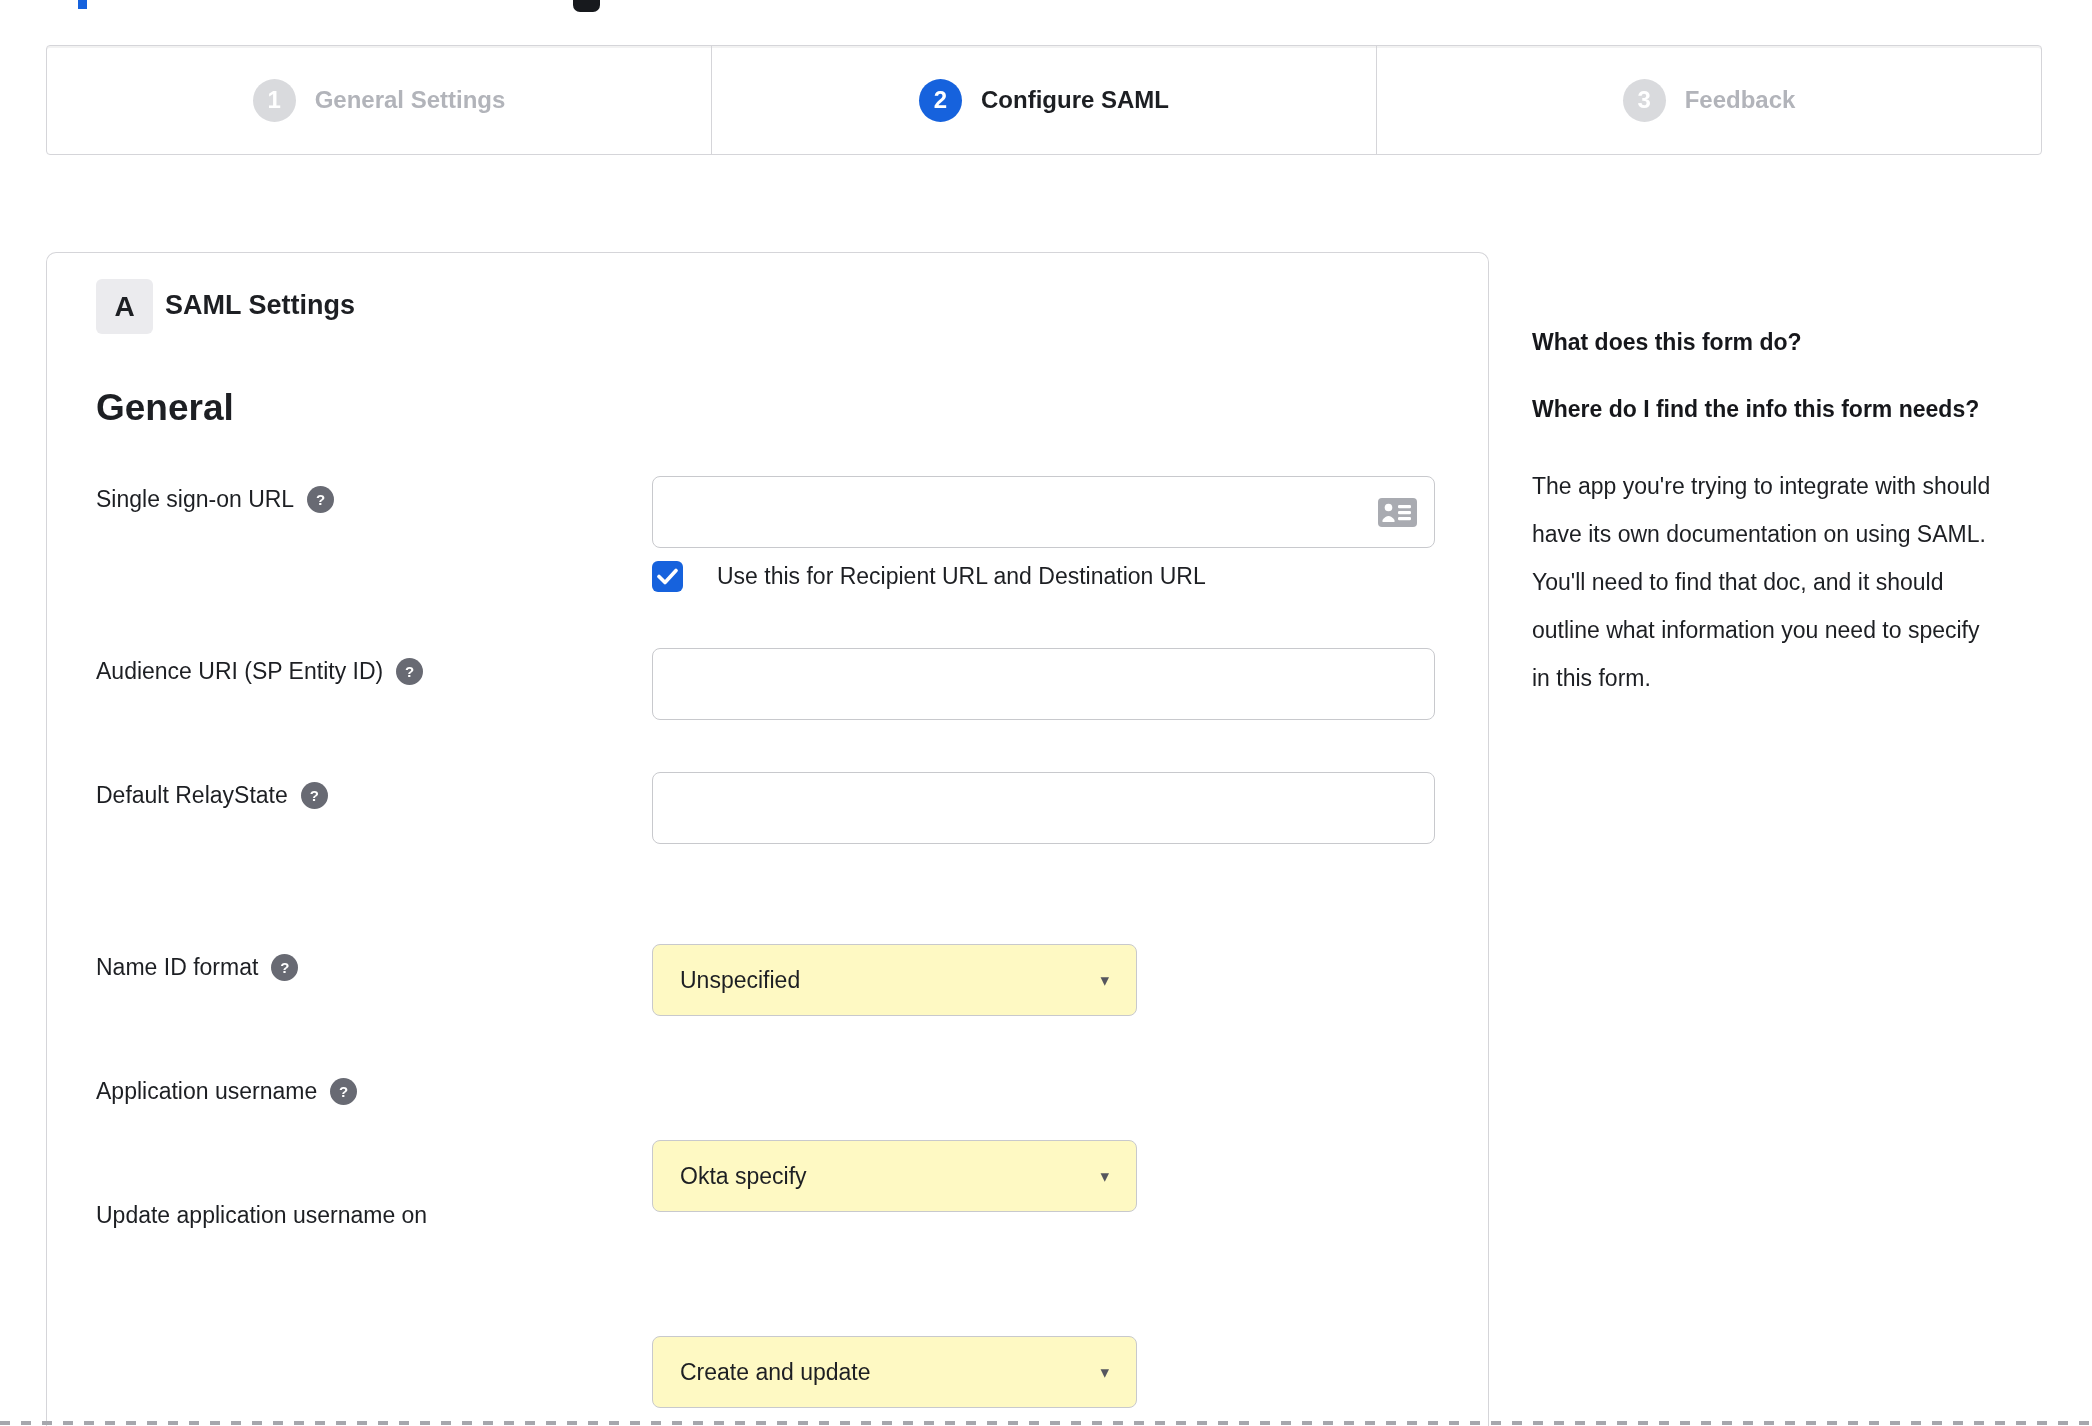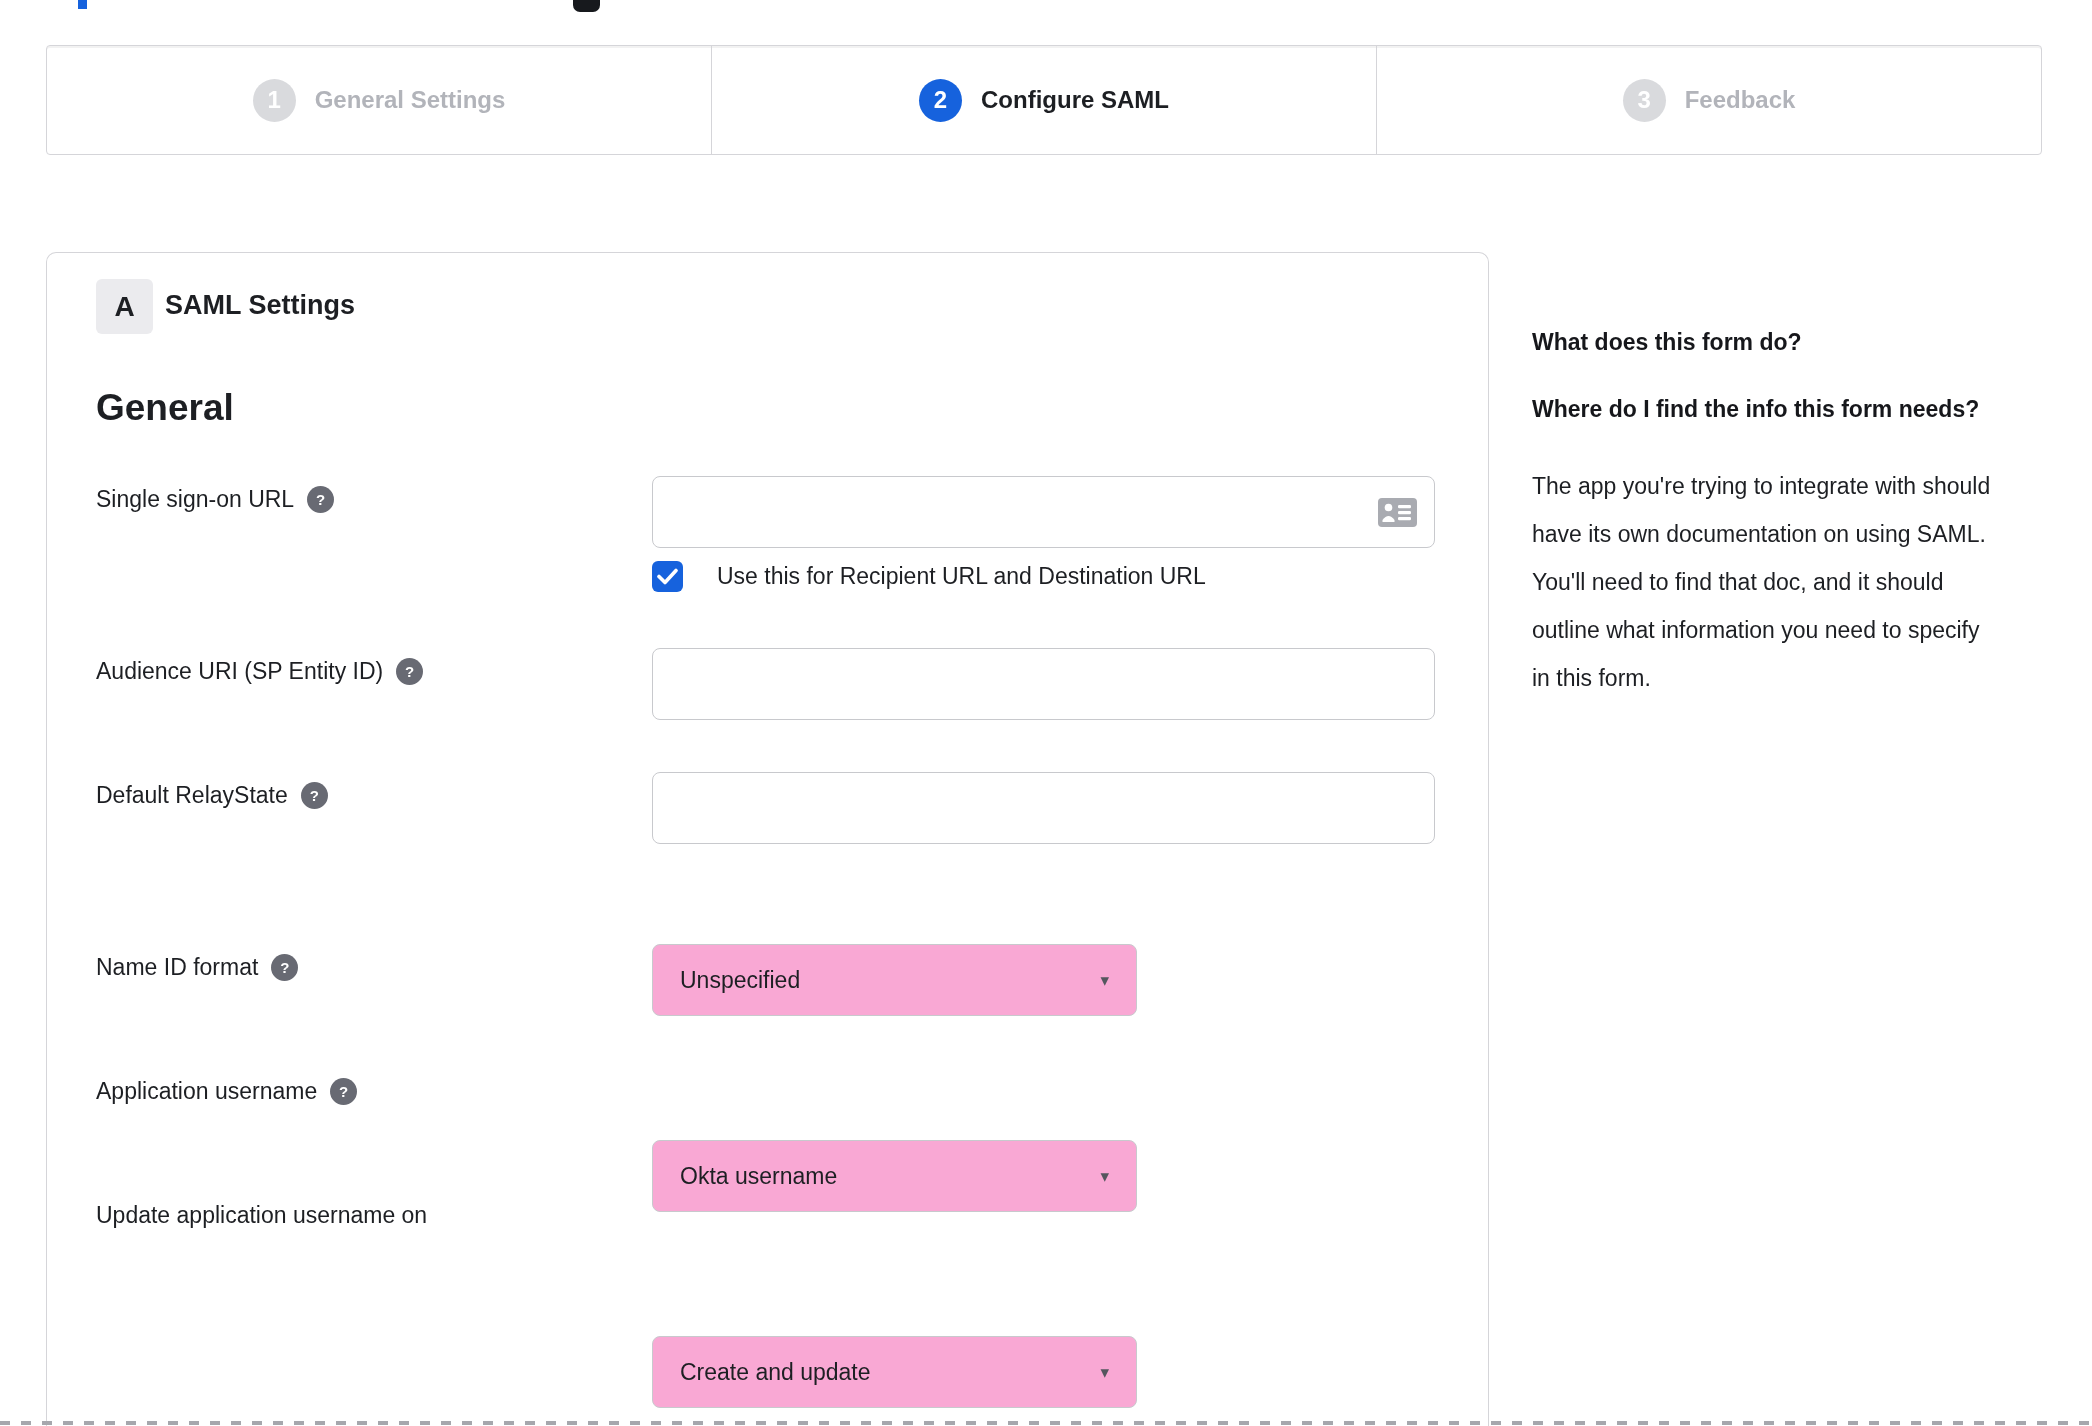--- a/index.html
+++ b/index.html
@@ -45,21 +45,21 @@
   .input-wrap { width:783px; height:72px; }
   .card-icon { position:absolute; right:18px; top:22px; }
 
   .checkbox-row { display:flex; align-items:center; gap:34px; }
   .checkbox { width:31px; height:31px; border-radius:6px; background:#1662dd; display:flex;
               align-items:center; justify-content:center; cursor:pointer; flex:none; }
   .checkbox-label { font-size:23px; }
 
   .helper-text { font-size:23px; color:#8d8e96; }
 
-  .select { width:485px; height:72px; border:1px solid #c8c9cd; border-radius:8px; background:#f9a8d4;
+  .select { width:485px; height:72px; border:1px solid #c8c9cd; border-radius:8px; background:#fef9c3;
             display:flex; align-items:center; padding:0 27px; cursor:pointer; position:relative; }
   .select-value { font-size:23px; color:#1d1f23; }
   .caret { position:absolute; right:27px; top:50%; transform:translateY(-50%);
            font-size:17px; color:#55565e; }
 
   .advanced-link { left:605px; top:1086px; width:783px; text-align:right; font-size:24px;
                    color:#1662dd; cursor:pointer; }
 
   
   .help-sidebar { left:1532px; top:326px; width:505px; }
@@ -146,21 +146,21 @@
   <div class="abs select" style="left:605px; top:691px;">
     <span class="select-value">Unspecified</span>
     <span class="caret">▾</span>
   </div>
 
   <div class="abs field-label" style="left:49px; top:825px;">
     <span>Application username</span>
     <span class="help-icon">?</span>
   </div>
   <div class="abs select" style="left:605px; top:815px;">
-    <span class="select-value">Okta username</span>
+    <span class="select-value">Okta specify</span>
     <span class="caret">▾</span>
   </div>
 
   <div class="abs field-label" style="left:49px; top:949px;">
     <span>Update application username on</span>
   </div>
   <div class="abs select" style="left:605px; top:939px;">
     <span class="select-value">Create and update</span>
     <span class="caret">▾</span>
   </div>

